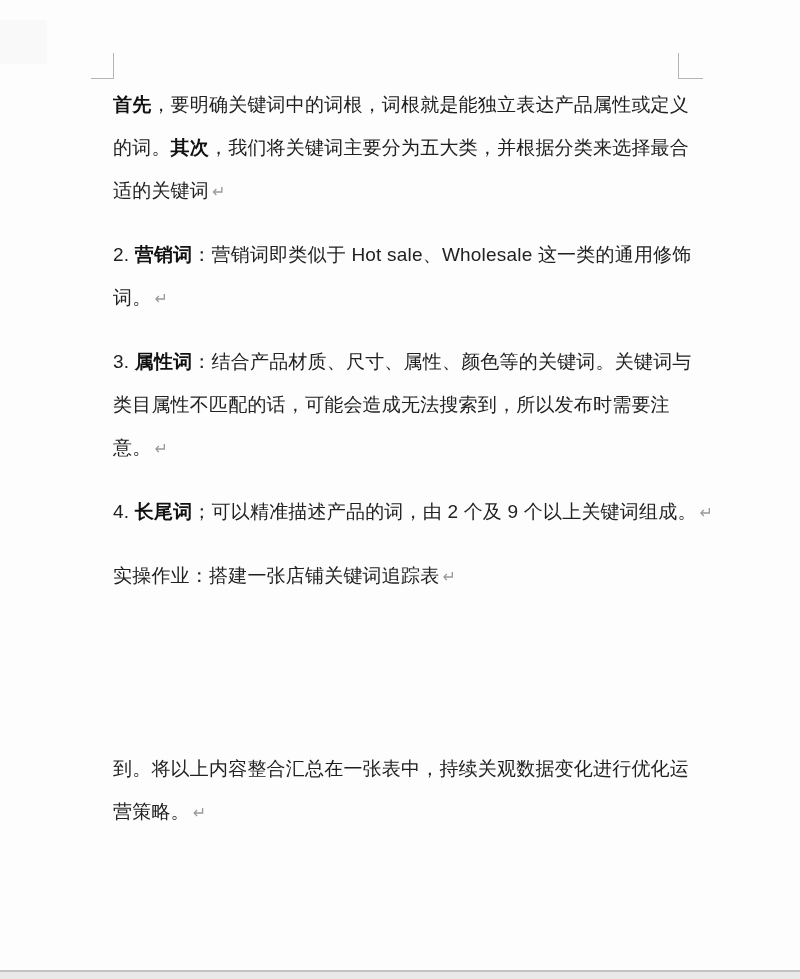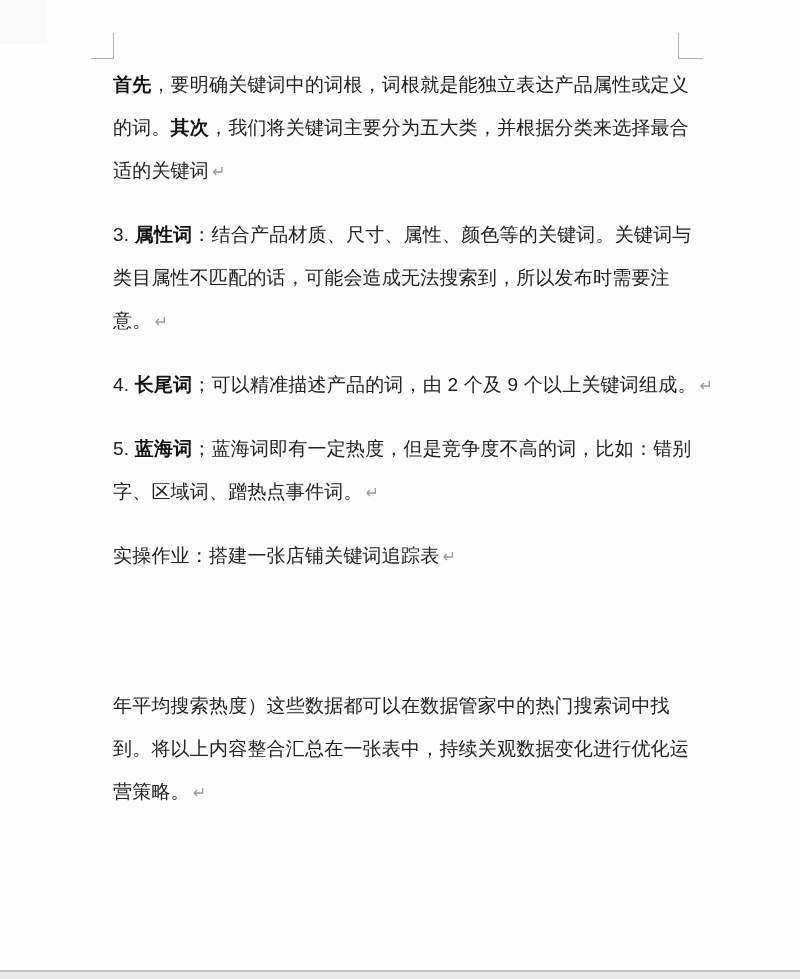--- a/index.html
+++ b/index.html
@@ -11,20 +11,21 @@
     height: 979px;
     overflow: hidden;
     position: relative;
     background: #fdfdfd;
     font-family: "Liberation Sans", sans-serif;
   }
   .page {
     position: absolute;
     inset: 0;
     background: #fdfdfd;
+    margin-top: 20px;
   }
   .corner-square {
     position: absolute;
     left: 0;
     top: 0;
     width: 47px;
     height: 44px;
     background: #f9f9f9;
   }
   .corner-mark-left {
@@ -80,20 +81,20 @@
 </style>
 </head>
 <body>
 
 <div class="page">
   <div class="corner-square"></div>
   <div class="corner-mark-left"></div>
   <div class="corner-mark-right"></div>
   <div class="content">
       <p class="para"><span class="bold">首先</span><span>，要明确关键词中的词根，词根就是能独立表达产品属性或定义</span><br><span>的词。</span><span class="bold">其次</span><span>，我们将关键词主要分为五大类，并根据分类来选择最合</span><br><span>适的关键词</span><span class="pilcrow" style="color: rgb(154, 154, 154);">↵</span></p>
+      <p class="para"><span>2. </span><span class="bold">营销词</span><span>：营销词即类似于 Hot sale、Wholesale 这一类的通用修饰</span><br><span>词。</span><span class="pilcrow" style="color: rgb(154, 154, 154);">↵</span></p>
       <p class="para"><span>3. </span><span class="bold">属性词</span><span>：结合产品材质、尺寸、属性、颜色等的关键词。关键词与</span><br><span>类目属性不匹配的话，可能会造成无法搜索到，所以发布时需要注</span><br><span>意。</span><span class="pilcrow" style="color: rgb(154, 154, 154);">↵</span></p>
       <p class="para"><span>4. </span><span class="bold">长尾词</span><span>；可以精准描述产品的词，由 2 个及 9 个以上关键词组成。</span><span class="pilcrow" style="color: rgb(154, 154, 154);">↵</span></p>
-      <p class="para"><span>5. </span><span class="bold">蓝海词</span><span>；蓝海词即有一定热度，但是竞争度不高的词，比如：错别</span><br><span>字、区域词、蹭热点事件词。</span><span class="pilcrow" style="color: rgb(154, 154, 154);">↵</span></p>
       <p class="para"><span>实操作业：搭建一张店铺关键词追踪表</span><span class="pilcrow" style="color: rgb(154, 154, 154);">↵</span></p>
-      <p class="para"><br><br><span>年平均搜索热度）这些数据都可以在数据管家中的热门搜索词中找</span><br><span>到。将以上内容整合汇总在一张表中，持续关观数据变化进行优化运</span><br><span>营策略。</span><span class="pilcrow" style="color: rgb(154, 154, 154);">↵</span></p>
+      <p class="para"><br><br><br><span>到。将以上内容整合汇总在一张表中，持续关观数据变化进行优化运</span><br><span>营策略。</span><span class="pilcrow" style="color: rgb(154, 154, 154);">↵</span></p>
     </div>
   <div class="bottom-edge"></div>
 </div>
 
 </body></html>

